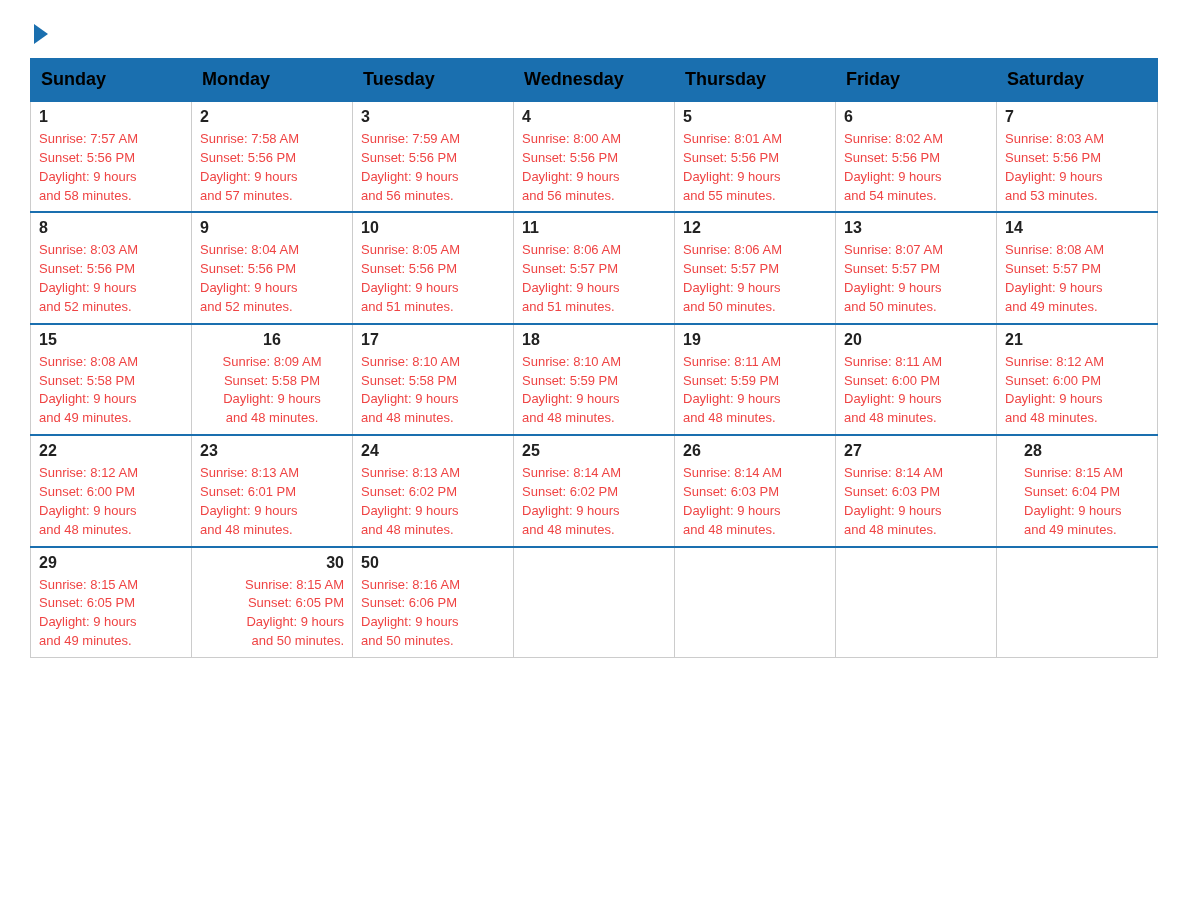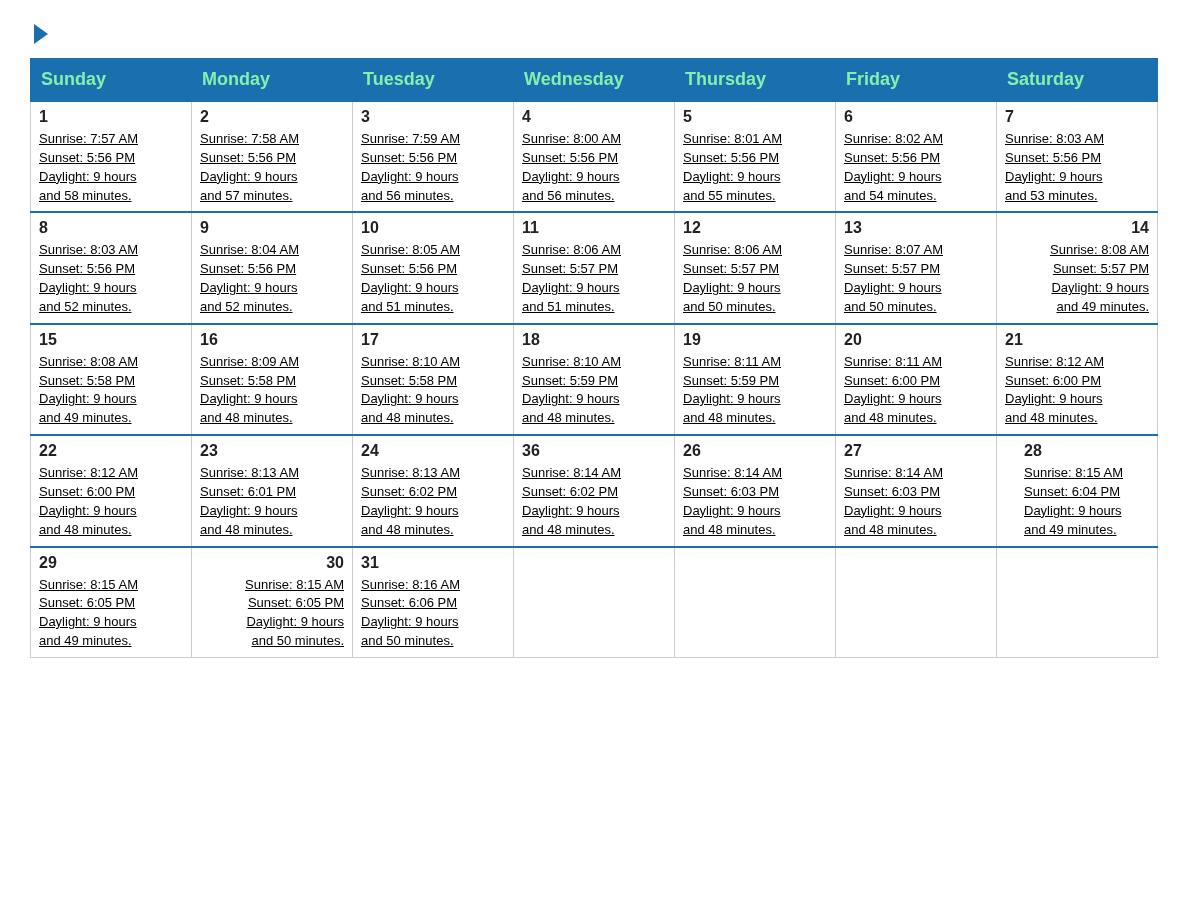--- a/index.html
+++ b/index.html
@@ -60,21 +60,21 @@
       font-size: 22px;
       color: #555555;
       margin-top: 4px;
     }
     .calendar-table {
       width: 100%;
       border-collapse: collapse;
     }
     .calendar-table th {
       background-color: #1a6faf;
-      color: #86efac;
+      color: #000000;
       font-size: 18px;
       font-weight: bold;
       padding: 10px 10px;
       text-align: left;
       border: 1px solid #1a6faf;
     }
     .calendar-table td {
       vertical-align: top;
       border: 1px solid #cccccc;
       padding: 6px 8px;
@@ -82,23 +82,22 @@
       min-height: 100px;
     }
     .day-number {
       font-size: 16px;
       font-weight: bold;
       color: #222222;
       margin-bottom: 4px;
     }
     .day-info {
       font-size: 13px;
-      color: #000000;
+      color: #ef4444;
       line-height: 1.45;
-      text-decoration: underline;
     }
     .empty-cell {
       background: #ffffff;
     }
     .row-top-border td {
       border-top: 2px solid #1a6faf;
     }
   </style>
 </head>
 <body>
@@ -178,31 +177,31 @@
           <div class="day-info">Sunrise: 8:06 AM<br>Sunset: 5:57 PM<br>Daylight: 9 hours<br>and 51 minutes.</div>
         </td>
         <td style="border-top: 2px solid rgb(26, 111, 175);">
           <div class="day-number">12</div>
           <div class="day-info">Sunrise: 8:06 AM<br>Sunset: 5:57 PM<br>Daylight: 9 hours<br>and 50 minutes.</div>
         </td>
         <td style="border-top: 2px solid rgb(26, 111, 175);">
           <div class="day-number">13</div>
           <div class="day-info">Sunrise: 8:07 AM<br>Sunset: 5:57 PM<br>Daylight: 9 hours<br>and 50 minutes.</div>
         </td>
-        <td style="border-top: 2px solid rgb(26, 111, 175); text-align: right;">
+        <td style="border-top: 2px solid rgb(26, 111, 175);">
           <div class="day-number">14</div>
           <div class="day-info">Sunrise: 8:08 AM<br>Sunset: 5:57 PM<br>Daylight: 9 hours<br>and 49 minutes.</div>
         </td>
       </tr>
       <tr>
         <td style="border-top: 2px solid rgb(26, 111, 175);">
           <div class="day-number">15</div>
           <div class="day-info">Sunrise: 8:08 AM<br>Sunset: 5:58 PM<br>Daylight: 9 hours<br>and 49 minutes.</div>
         </td>
-        <td style="border-top: 2px solid rgb(26, 111, 175);">
+        <td style="border-top: 2px solid rgb(26, 111, 175); text-align: center;">
           <div class="day-number">16</div>
           <div class="day-info">Sunrise: 8:09 AM<br>Sunset: 5:58 PM<br>Daylight: 9 hours<br>and 48 minutes.</div>
         </td>
         <td style="border-top: 2px solid rgb(26, 111, 175);">
           <div class="day-number">17</div>
           <div class="day-info">Sunrise: 8:10 AM<br>Sunset: 5:58 PM<br>Daylight: 9 hours<br>and 48 minutes.</div>
         </td>
         <td style="border-top: 2px solid rgb(26, 111, 175);">
           <div class="day-number">18</div>
           <div class="day-info">Sunrise: 8:10 AM<br>Sunset: 5:59 PM<br>Daylight: 9 hours<br>and 48 minutes.</div>
@@ -227,21 +226,21 @@
         </td>
         <td style="border-top: 2px solid rgb(26, 111, 175);">
           <div class="day-number">23</div>
           <div class="day-info">Sunrise: 8:13 AM<br>Sunset: 6:01 PM<br>Daylight: 9 hours<br>and 48 minutes.</div>
         </td>
         <td style="border-top: 2px solid rgb(26, 111, 175);">
           <div class="day-number">24</div>
           <div class="day-info">Sunrise: 8:13 AM<br>Sunset: 6:02 PM<br>Daylight: 9 hours<br>and 48 minutes.</div>
         </td>
         <td style="border-top: 2px solid rgb(26, 111, 175);">
-          <div class="day-number">36</div>
+          <div class="day-number">25</div>
           <div class="day-info">Sunrise: 8:14 AM<br>Sunset: 6:02 PM<br>Daylight: 9 hours<br>and 48 minutes.</div>
         </td>
         <td style="border-top: 2px solid rgb(26, 111, 175);">
           <div class="day-number">26</div>
           <div class="day-info">Sunrise: 8:14 AM<br>Sunset: 6:03 PM<br>Daylight: 9 hours<br>and 48 minutes.</div>
         </td>
         <td style="border-top: 2px solid rgb(26, 111, 175);">
           <div class="day-number">27</div>
           <div class="day-info">Sunrise: 8:14 AM<br>Sunset: 6:03 PM<br>Daylight: 9 hours<br>and 48 minutes.</div>
         </td>
@@ -253,21 +252,21 @@
       <tr>
         <td style="border-top: 2px solid rgb(26, 111, 175);">
           <div class="day-number">29</div>
           <div class="day-info">Sunrise: 8:15 AM<br>Sunset: 6:05 PM<br>Daylight: 9 hours<br>and 49 minutes.</div>
         </td>
         <td style="border-top: 2px solid rgb(26, 111, 175); text-align: right;">
           <div class="day-number">30</div>
           <div class="day-info">Sunrise: 8:15 AM<br>Sunset: 6:05 PM<br>Daylight: 9 hours<br>and 50 minutes.</div>
         </td>
         <td style="border-top: 2px solid rgb(26, 111, 175);">
-          <div class="day-number">31</div>
+          <div class="day-number">50</div>
           <div class="day-info">Sunrise: 8:16 AM<br>Sunset: 6:06 PM<br>Daylight: 9 hours<br>and 50 minutes.</div>
         </td>
         <td class="empty-cell" style="border-top: 2px solid rgb(26, 111, 175);"></td>
         <td class="empty-cell" style="border-top: 2px solid rgb(26, 111, 175);"></td>
         <td class="empty-cell" style="border-top: 2px solid rgb(26, 111, 175);"></td>
         <td class="empty-cell" style="border-top: 2px solid rgb(26, 111, 175);"></td>
       </tr>
     </tbody>
 </table>
 

